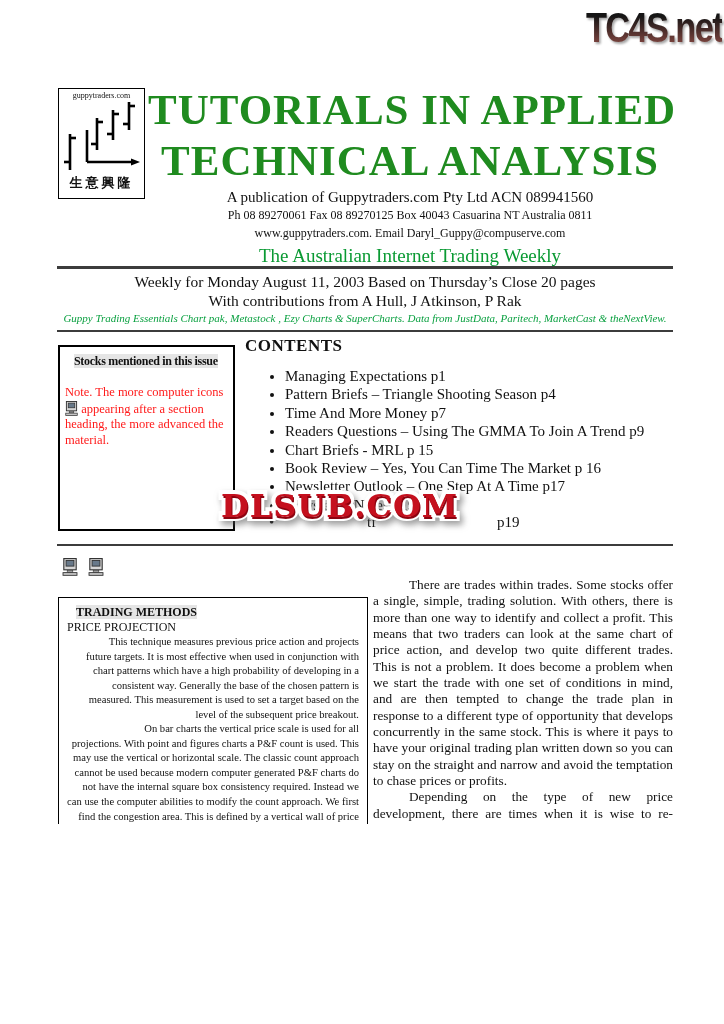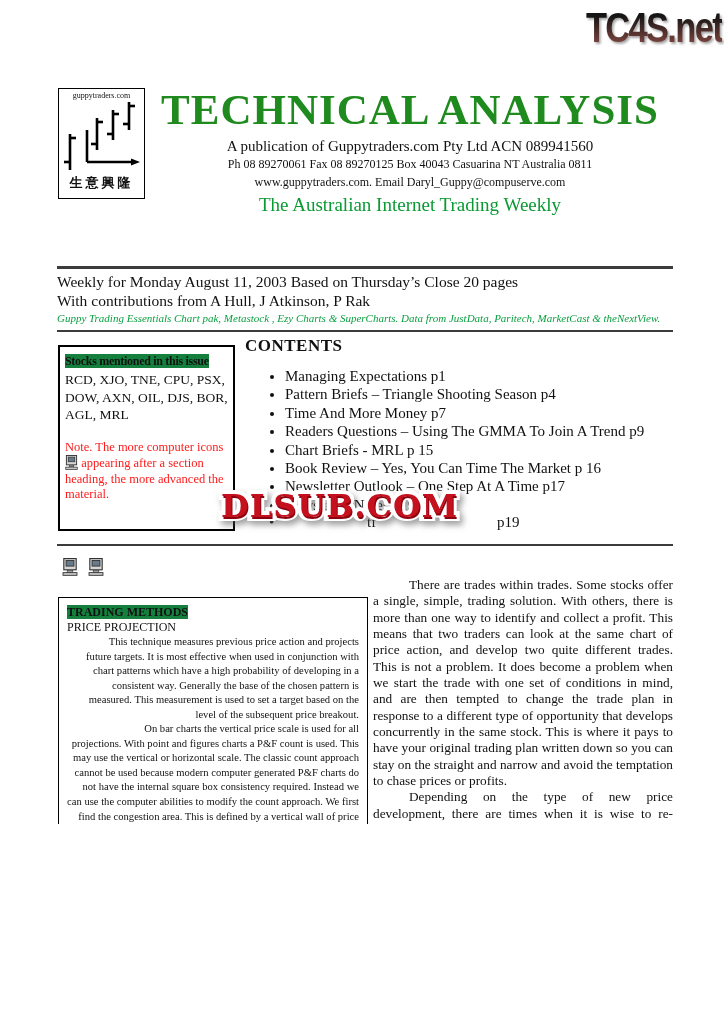--- a/index.html
+++ b/index.html
@@ -51,30 +51,30 @@
   .title-line { color:#1f8b1f; font-weight:bold; font-size:43px; line-height:51px; letter-spacing:1px; white-space:nowrap; }
   .pub-line1 { font-size:15px; margin-top:3px; }
   .pub-line  { font-size:12px; line-height:18px; }
   .tagline   { color:#0a9a33; font-size:19px; line-height:24px; margin-top:2px; }
 
   .rule { position:absolute; left:57px; width:616px; background:#3c3c3c; }
   .rule-1 { top:266px; height:3px; }
   .rule-2 { top:330px; height:2px; }
   .rule-3 { top:544px; height:2px; }
 
-  .issue-info { position:absolute; left:57px; top:272px; width:616px; }
+  .issue-info { position:absolute; left:57px; top:272px; width:616px; text-align:center; }
   .issue-line { font-size:15.5px; line-height:19px; }
   .issue-green { color:#0aa040; font-style:italic; font-size:11px; line-height:16px; }
 
   
   .stocks-box {
     position:absolute; left:58px; top:345px; width:177px; height:186px;
     border:2px solid #000; padding:4px 5px;
   }
-  .hl-green { background:#15803d; }
+  .hl-green { background:#e5e5e5;margin-left:9px; }
   .stocks-heading { display:inline; font-weight:bold; font-size:12px; letter-spacing:-0.3px; }
   .stocks-list { font-size:13.5px; line-height:17.5px; margin-top:2px; }
   .stocks-note { color:#ff1a1a; font-size:12.5px; line-height:15.5px; margin-top:16px; }
 
   
   .contents { position:absolute; left:245px; top:336px; width:428px; }
   .contents-heading { font-weight:bold; font-size:17px; letter-spacing:0.5px; }
   .contents-list { margin-top:11px; padding-left:40px; }
   .contents-list li { font-size:15px; line-height:18.4px; list-style:disc; }
   .contents-partial { position:relative; height:18px; font-size:15px; }
@@ -128,40 +128,40 @@
           <line x1="53" y1="14" x2="59" y2="14"></line>
         <line x1="69" y1="2" x2="69" y2="30"></line>
           <line x1="63" y1="24" x2="69" y2="24"></line>
           <line x1="69" y1="6" x2="75" y2="6"></line>
       </g>
     </svg>
     <div class="logo-chinese">生意興隆</div>
   </div>
 
   <div class="masthead">
+    <div class="title-line">TUTORIALS IN APPLIED</div>
     <div class="title-line">TECHNICAL ANALYSIS</div>
     <div class="pub-line1">A publication of Guppytraders.com Pty Ltd ACN 089941560</div>
     <div class="pub-line">Ph 08 89270061  Fax 08 89270125  Box 40043 Casuarina NT Australia  0811</div>
     <div class="pub-line">www.guppytraders.com.   Email  Daryl_Guppy@compuserve.com</div>
     <div class="tagline">The Australian Internet Trading Weekly</div>
   </div>
 
   <div class="rule rule-1"></div>
 
   <div class="issue-info">
     <div class="issue-line">Weekly for Monday August 11, 2003 Based on Thursday’s Close 20  pages</div>
     <div class="issue-line">With contributions from  A Hull, J Atkinson,  P Rak</div>
     <div class="issue-green">Guppy Trading Essentials Chart pak, Metastock , Ezy Charts &amp; SuperCharts. Data from JustData, Paritech, MarketCast &amp; theNextView.</div>
   </div>
 
   <div class="rule rule-2"></div>
 
   <div class="stocks-box">
     <span class="stocks-heading hl-green">Stocks mentioned in this issue</span>
-    <div class="stocks-list">RCD, XJO, TNE, CPU, PSX, DOW, AXN, OIL, DJS, BOR, AGL, MRL</div>
     <div class="stocks-note">
       <span>Note. The more computer icons</span>
       <svg width="13" height="15" viewBox="0 0 14 16" style="vertical-align:-3px;">
         <rect x="1.5" y="0.5" width="11" height="10" fill="#d6d6d6" stroke="#333" stroke-width="1"></rect>
         <rect x="3.5" y="2.2" width="7" height="5" fill="#68798a" stroke="#333" stroke-width="0.8"></rect>
         <rect x="4.5" y="11" width="5" height="1.6" fill="#aaa" stroke="#333" stroke-width="0.5"></rect>
         <rect x="0.8" y="13" width="12.4" height="2.4" fill="#c6c6c6" stroke="#333" stroke-width="0.8"></rect>
       </svg>
       <span>appearing after a section heading, the more advanced the material.</span>
     </div>

